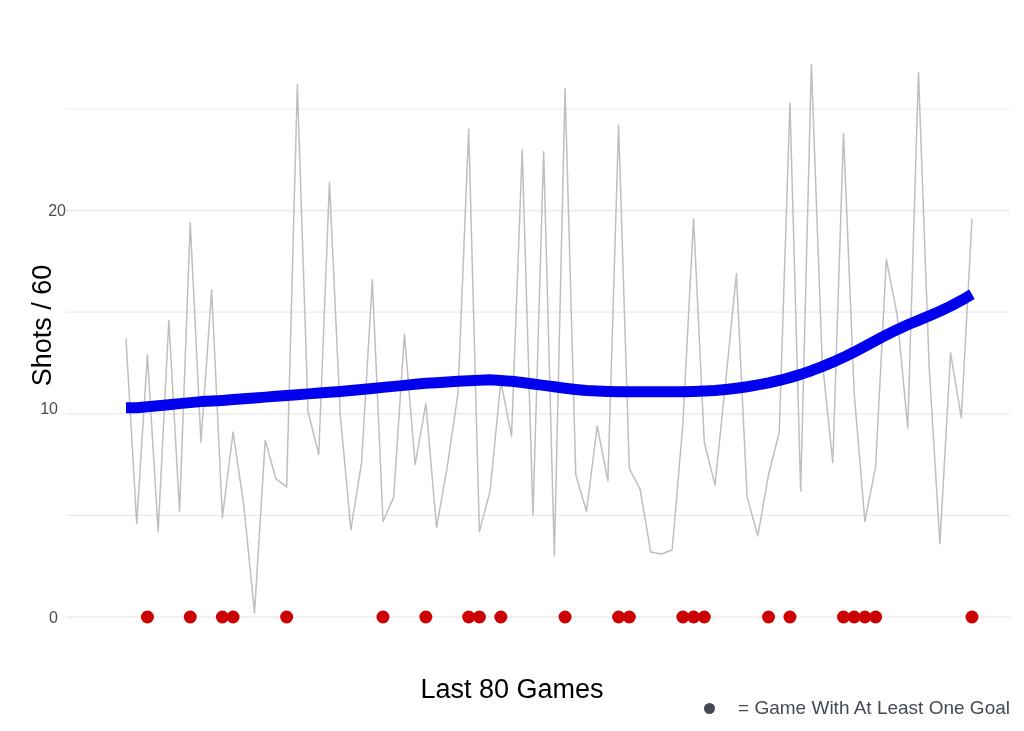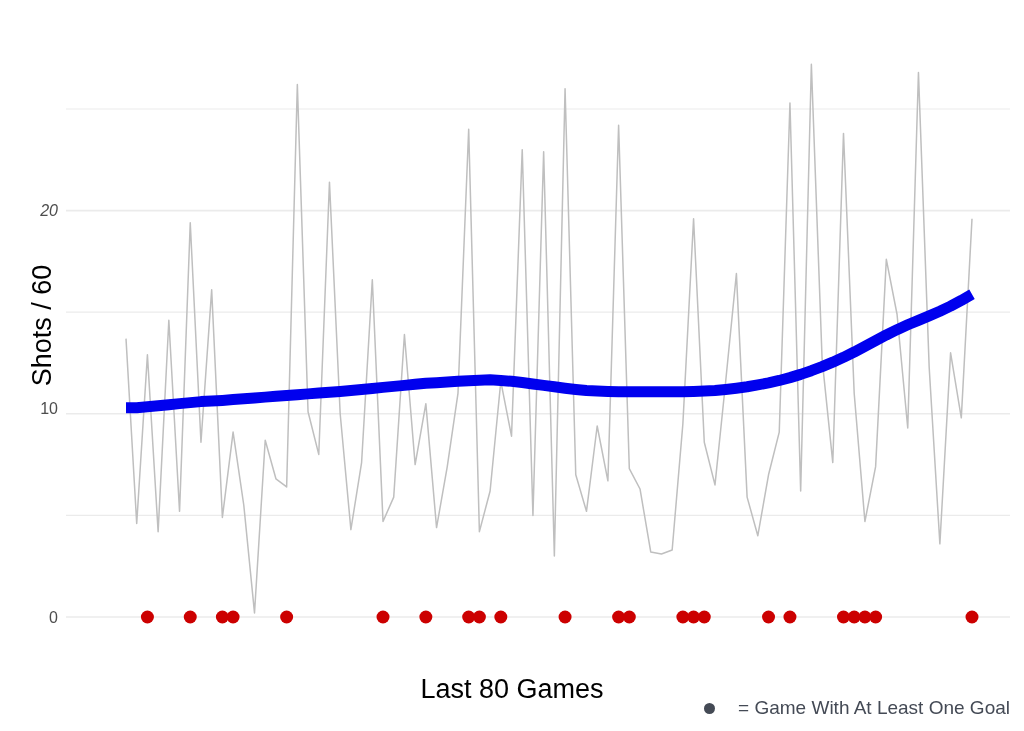--- a/index.html
+++ b/index.html
@@ -127,21 +127,21 @@
         <circle cx="843.493670886076" cy="617" r="6.5" fill="#cc0000"></circle>
         <circle cx="854.2025316455697" cy="617" r="6.5" fill="#cc0000"></circle>
         <circle cx="864.9113924050633" cy="617" r="6.5" fill="#cc0000"></circle>
         <circle cx="875.620253164557" cy="617" r="6.5" fill="#cc0000"></circle>
         <circle cx="972" cy="617" r="6.5" fill="#cc0000"></circle>
       </g>
   </svg>
 
   <div class="ytick-label" style="left:0px; top:609px;">0</div>
   <div class="ytick-label" style="left:0px; top:400px;text-align:right;">10</div>
-  <div class="ytick-label" style="left:0px; top:202px;font-style:italic;">20</div>
+  <div class="ytick-label" style="left:8px; top:202px;">20</div>
 
   <div id="y-axis-title">Shots / 60</div>
   <div id="x-axis-title">Last 80 Games</div>
 
   <div id="legend">
     <span class="dot"></span>
     <span>= Game With At Least One Goal</span>
   </div>
 
 </div>

